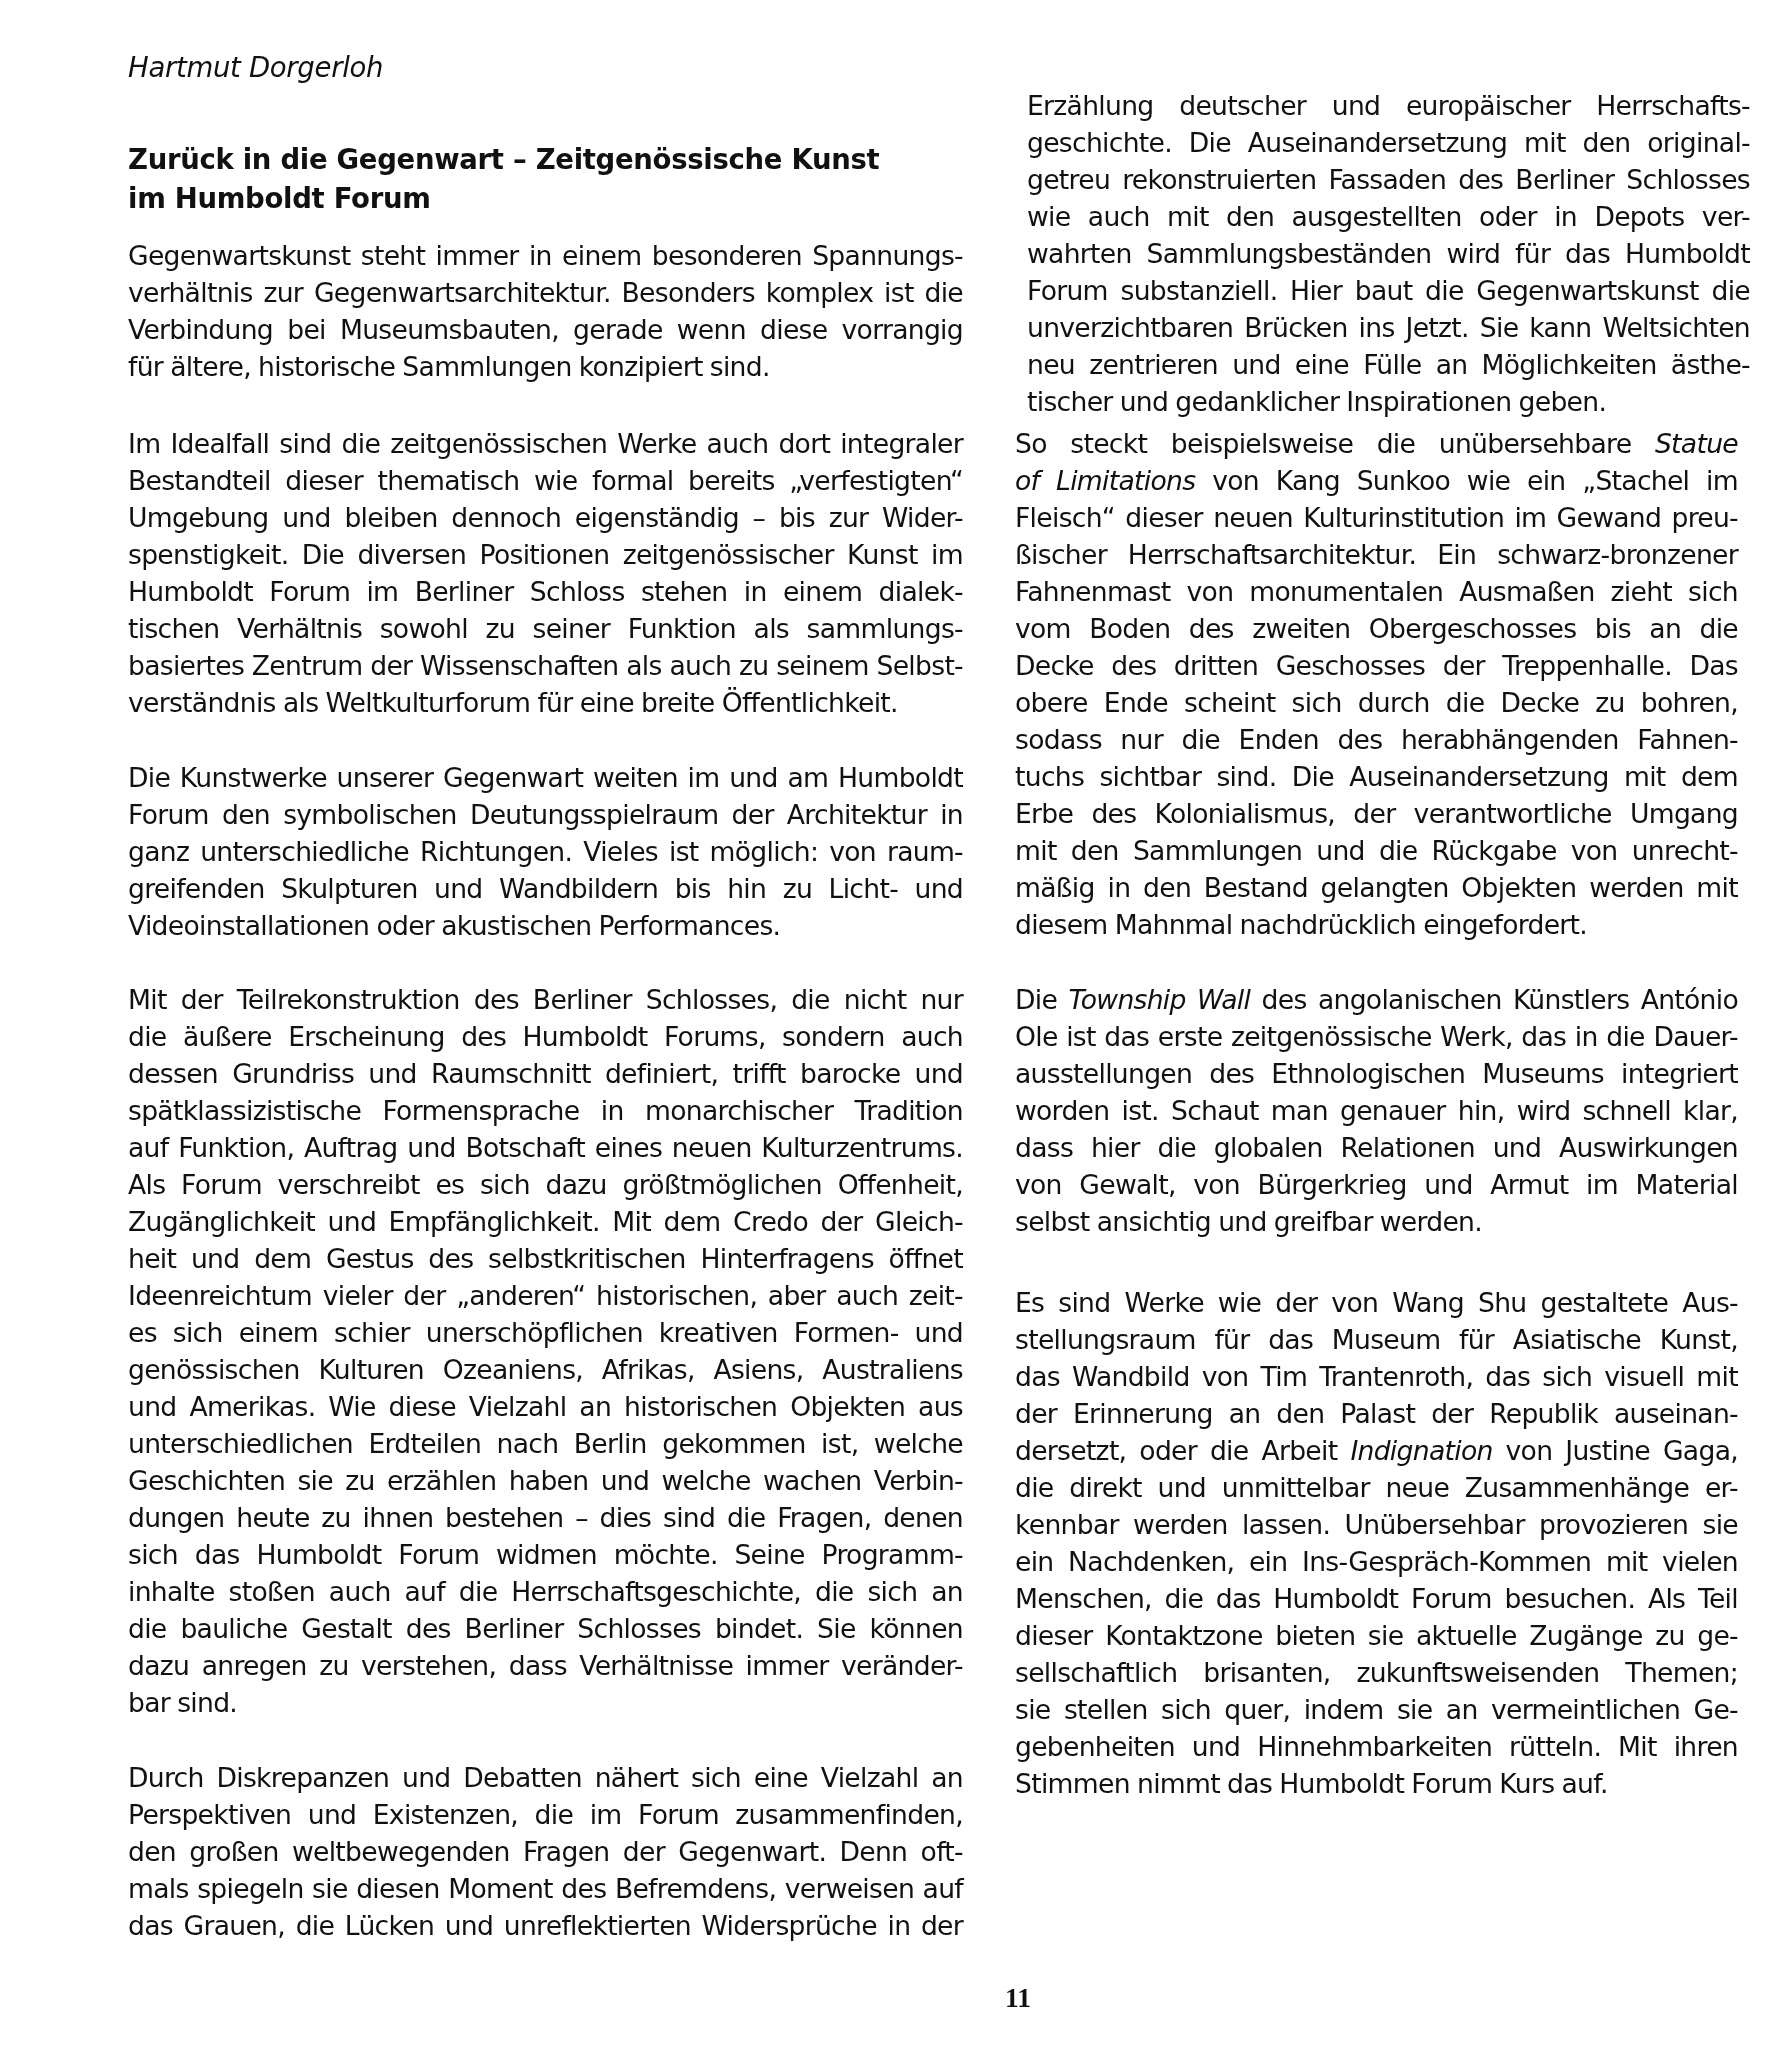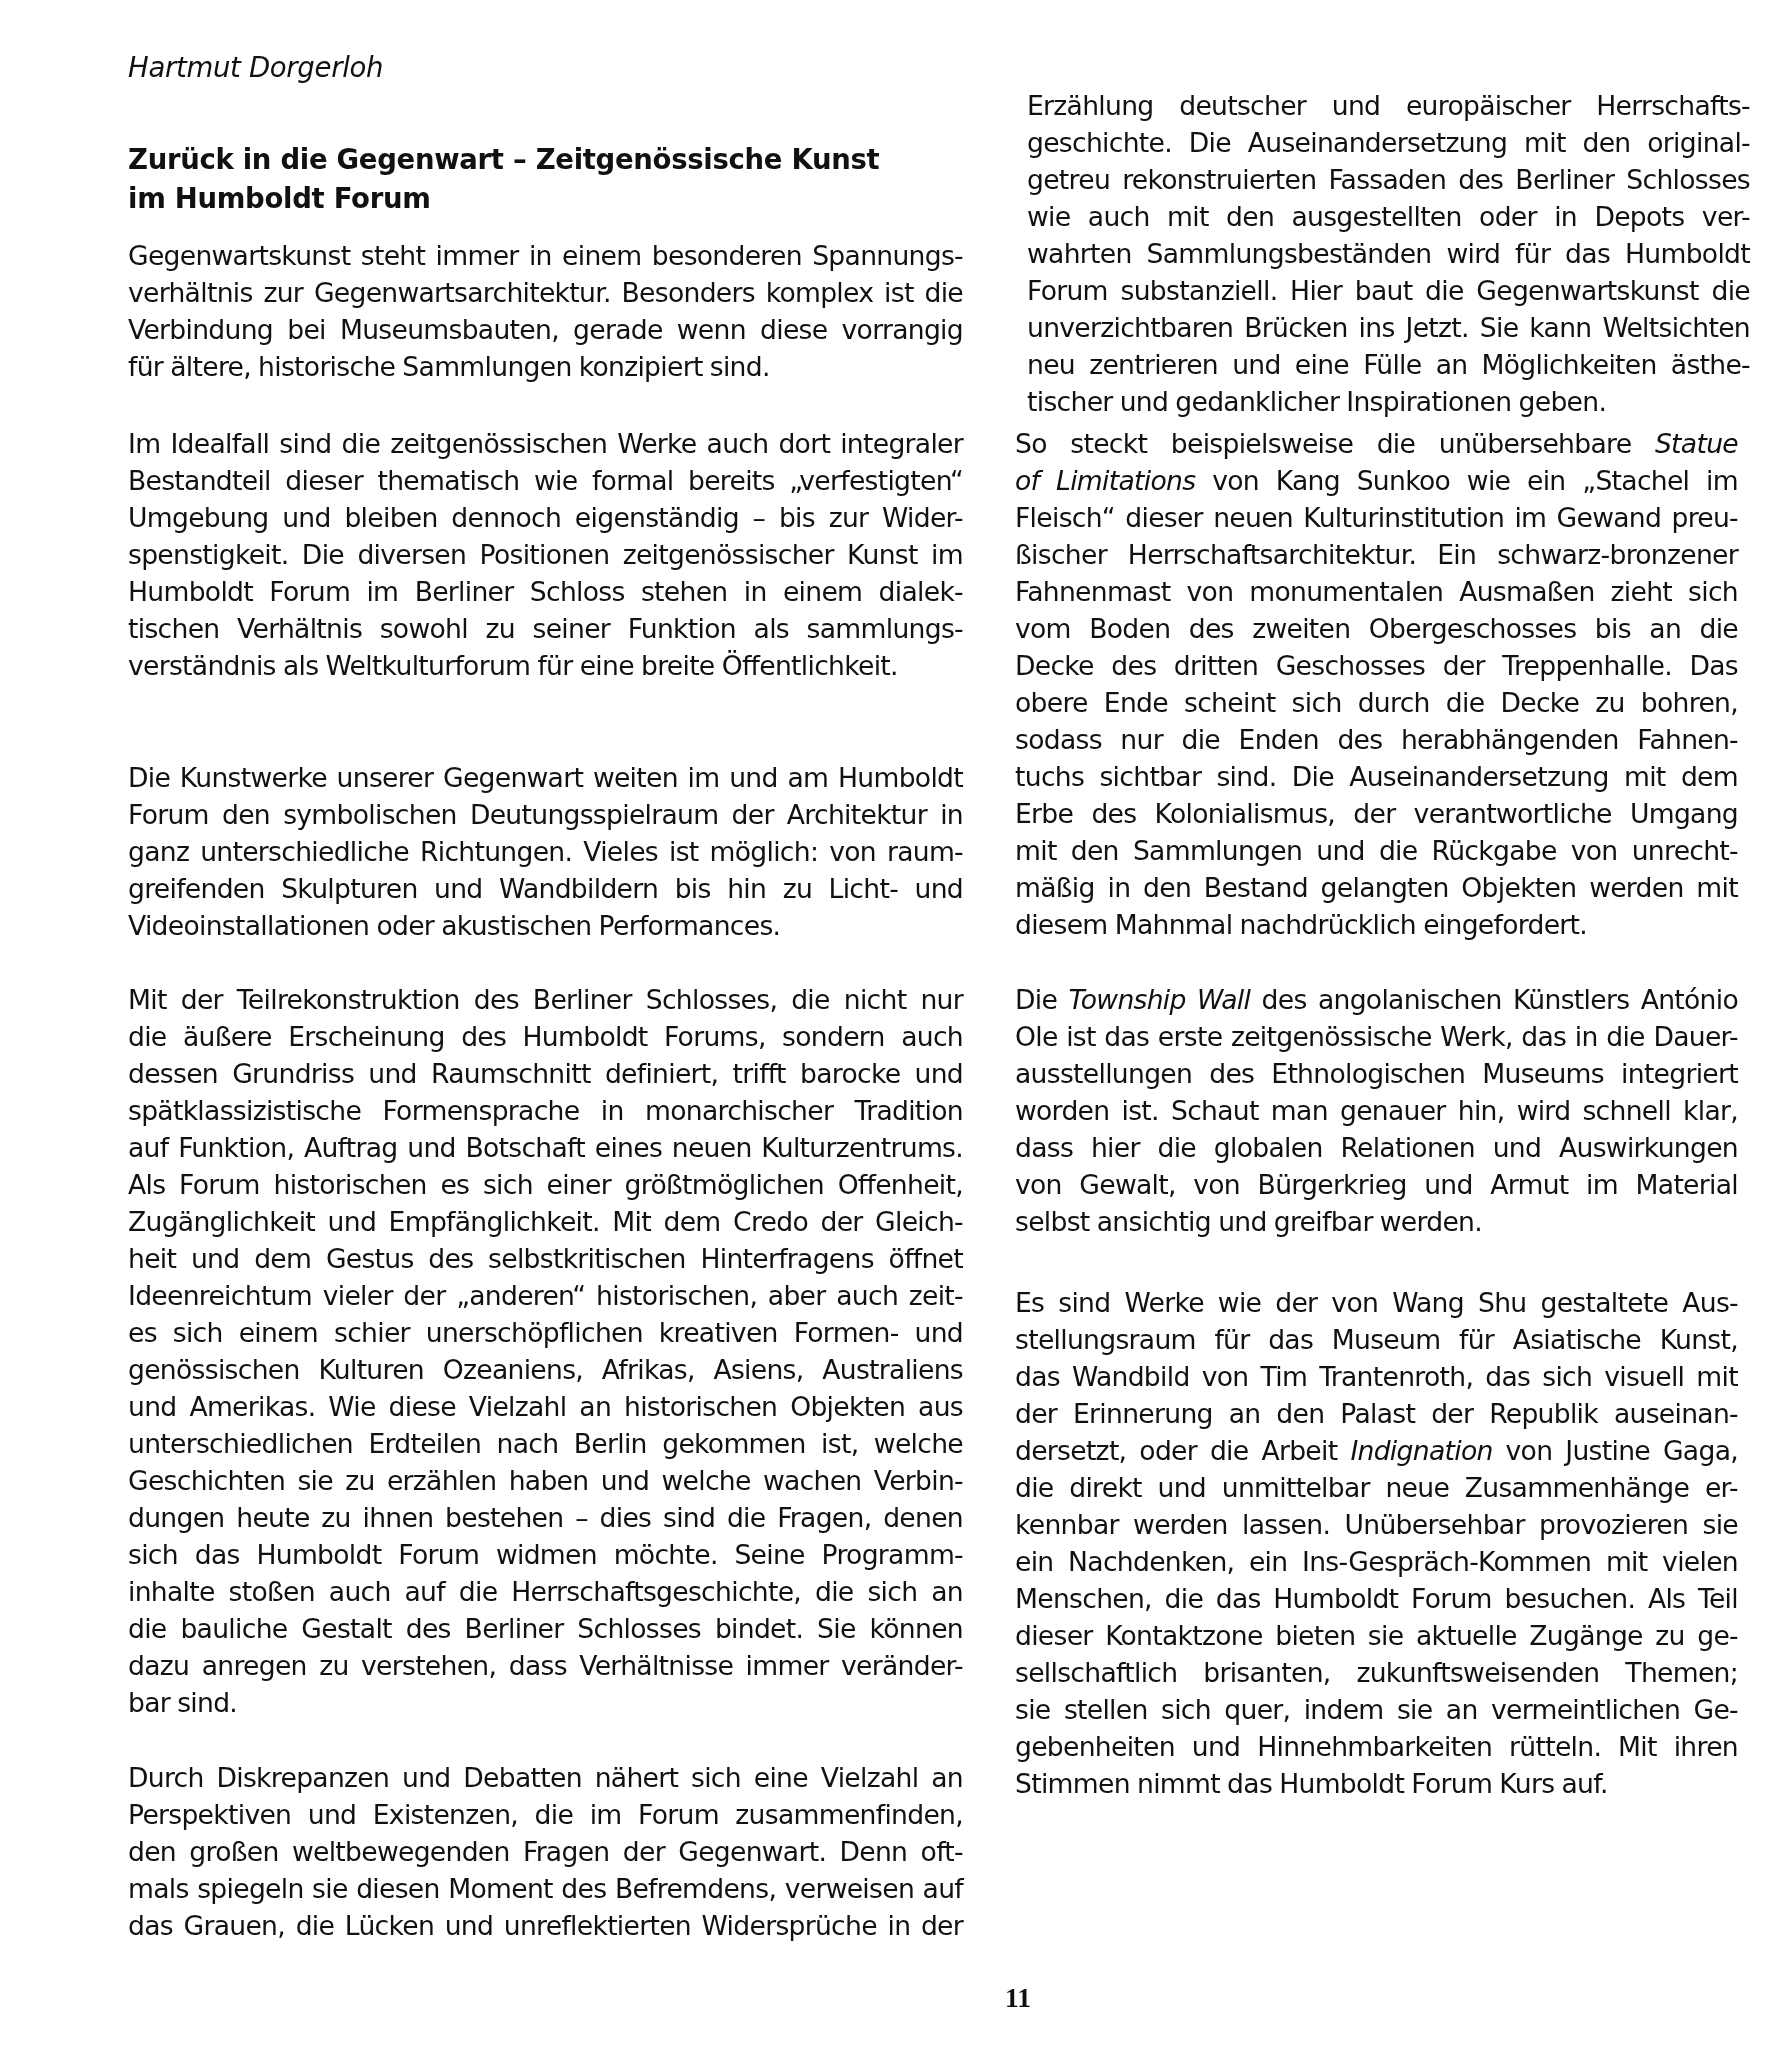--- a/index.html
+++ b/index.html
@@ -34,36 +34,37 @@
       <span class="line">Verbindung bei Museumsbauten, gerade wenn diese vorrangig</span>
       <span class="line last">für ältere, historische Sammlungen konzipiert sind.</span>
     </div>
     <div class="para" style="top: 425px;">
       <span class="line">Im Idealfall sind die zeitgenössischen Werke auch dort integraler</span>
       <span class="line">Bestandteil dieser thematisch wie formal bereits „verfestigten“</span>
       <span class="line">Umgebung und bleiben dennoch eigenständig – bis zur Wider-</span>
       <span class="line">spenstigkeit. Die diversen Positionen zeitgenössischer Kunst im</span>
       <span class="line">Humboldt Forum im Berliner Schloss stehen in einem dialek-</span>
       <span class="line">tischen Verhältnis sowohl zu seiner Funktion als sammlungs-</span>
+      <span class="line">basiertes Zentrum der Wissenschaften als auch zu seinem Selbst-</span>
       <span class="line last">verständnis als Weltkulturforum für eine breite Öffentlichkeit.</span>
     </div>
     <div class="para" style="top: 759px;">
       <span class="line">Die Kunstwerke unserer Gegenwart weiten im und am Humboldt</span>
       <span class="line">Forum den symbolischen Deutungsspielraum der Architektur in</span>
       <span class="line">ganz unterschiedliche Richtungen. Vieles ist möglich: von raum-</span>
       <span class="line">greifenden Skulpturen und Wandbildern bis hin zu Licht- und</span>
       <span class="line last">Videoinstallationen oder akustischen Performances.</span>
     </div>
     <div class="para" style="top: 981px;">
       <span class="line">Mit der Teilrekonstruktion des Berliner Schlosses, die nicht nur</span>
       <span class="line">die äußere Erscheinung des Humboldt Forums, sondern auch</span>
       <span class="line">dessen Grundriss und Raumschnitt definiert, trifft barocke und</span>
       <span class="line">spätklassizistische Formensprache in monarchischer Tradition</span>
       <span class="line">auf Funktion, Auftrag und Botschaft eines neuen Kulturzentrums.</span>
-      <span class="line">Als Forum historischen es sich einer größtmöglichen Offenheit,</span>
+      <span class="line">Als Forum verschreibt es sich dazu größtmöglichen Offenheit,</span>
       <span class="line">Zugänglichkeit und Empfänglichkeit. Mit dem Credo der Gleich-</span>
       <span class="line">heit und dem Gestus des selbstkritischen Hinterfragens öffnet</span>
       <span class="line">Ideenreichtum vieler der „anderen“ historischen, aber auch zeit-</span>
       <span class="line">es sich einem schier unerschöpflichen kreativen Formen- und</span>
       <span class="line">genössischen Kulturen Ozeaniens, Afrikas, Asiens, Australiens</span>
       <span class="line">und Amerikas. Wie diese Vielzahl an historischen Objekten aus</span>
       <span class="line">unterschiedlichen Erdteilen nach Berlin gekommen ist, welche</span>
       <span class="line">Geschichten sie zu erzählen haben und welche wachen Verbin-</span>
       <span class="line">dungen heute zu ihnen bestehen – dies sind die Fragen, denen</span>
       <span class="line">sich das Humboldt Forum widmen möchte. Seine Programm-</span>

